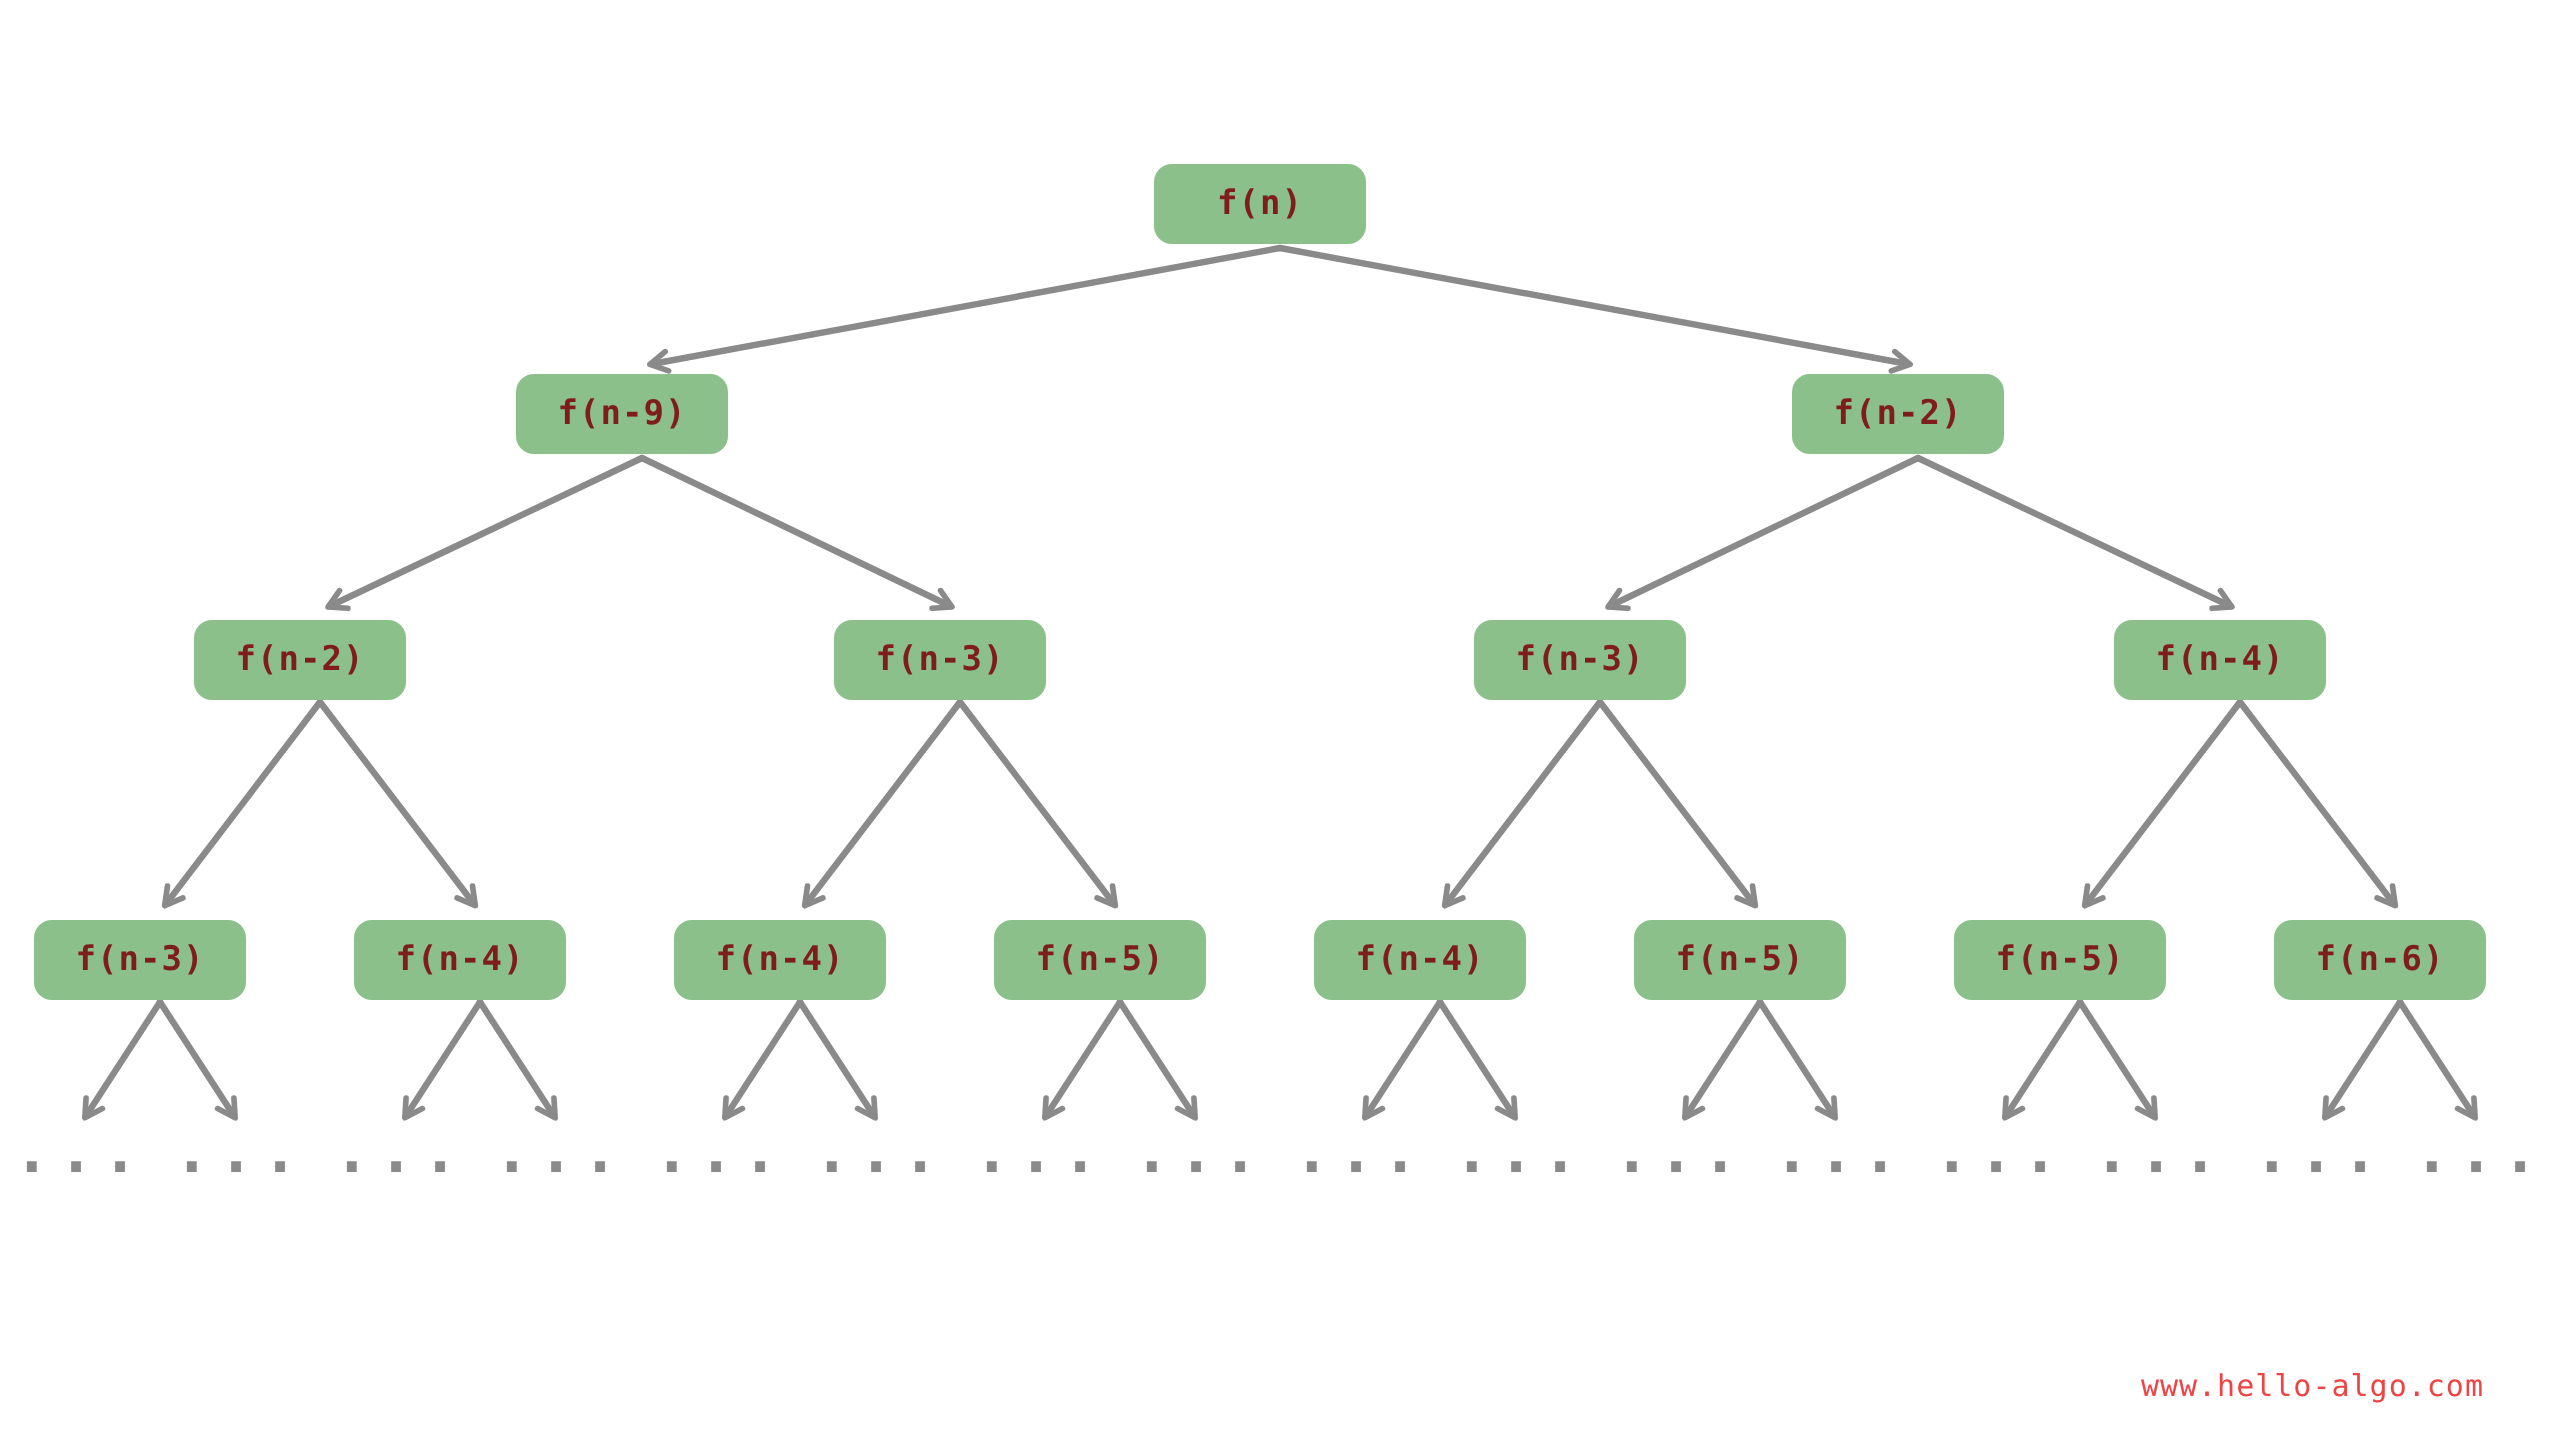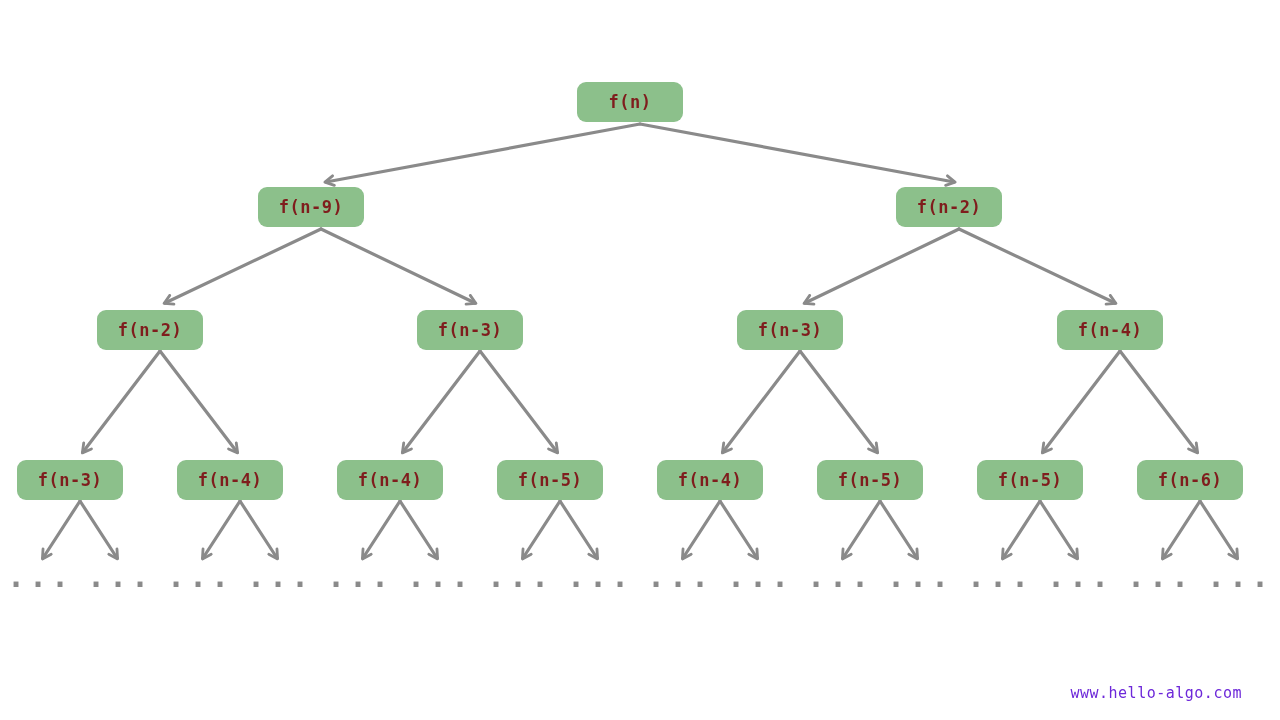--- a/index.html
+++ b/index.html
@@ -46,21 +46,21 @@
     font-size: 30px;
     font-weight: bold;
     letter-spacing: 4px;
     line-height: 1;
     white-space: nowrap;
   }
   .watermark {
     position: absolute;
     right: 38px;
     bottom: 18px;
-    color: #6d28d9;
+    color: #ef4444;
     font-size: 15px;
     letter-spacing: 0.5px;
   }
 </style>
 </head>
 <body>
 
 <div class="canvas">
 
   <svg class="edges" width="1280" height="720" viewBox="0 0 1280 720" xmlns="http://www.w3.org/2000/svg">

